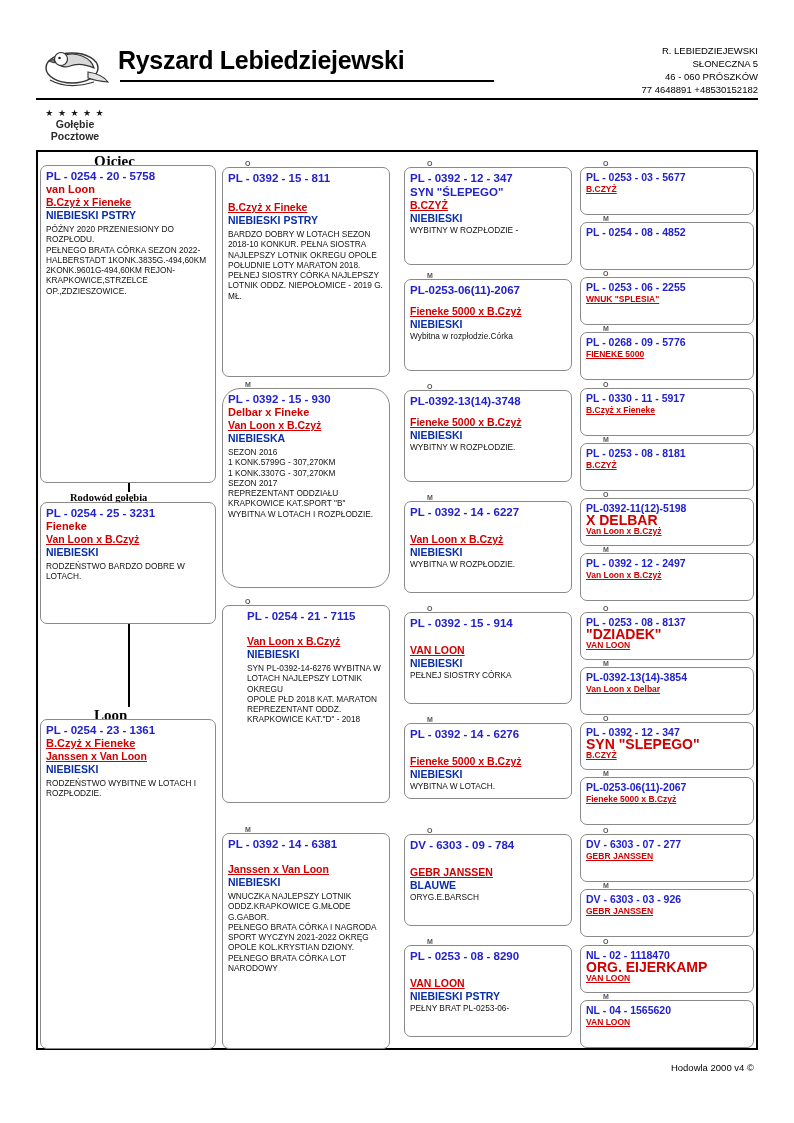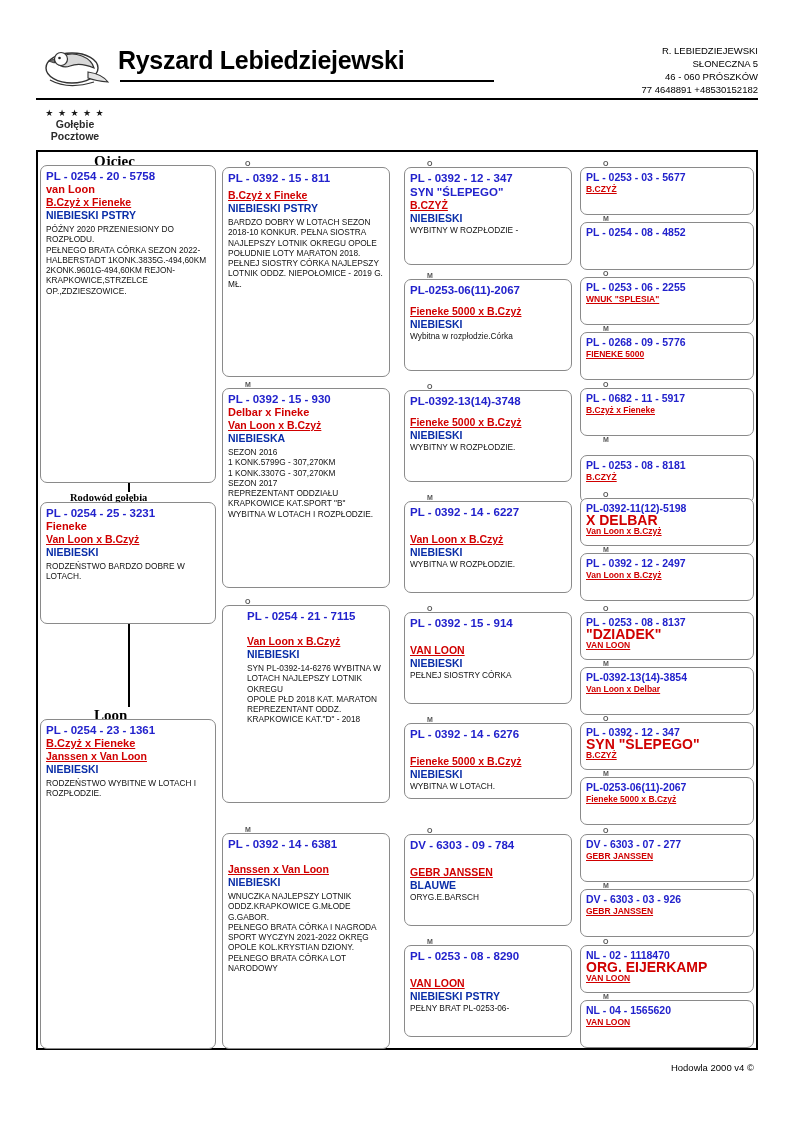--- a/index.html
+++ b/index.html
@@ -152,28 +152,28 @@
     <div class="ring">PL - 0254 - 23 - 1361</div>
     <div class="name-u">B.Czyż x Fieneke</div>
     <div class="parents">Janssen x Van Loon</div>
     <div class="color">NIEBIESKI</div>
     <div class="desc" style="white-space:pre-line; margin-top:2px;">RODZEŃSTWO WYBITNE W LOTACH I ROZPŁODZIE.</div>
   </div>
 
   <div class="tag" style="left:242px; top:160px;">O</div>
   <div class="box" style="left:222px; top:167px; width:168px; height:210px;">
     <div class="ring">PL - 0392 - 15 - 811</div>
-    <div class="parents" style="margin-top:4px;">B.Czyż x Fineke</div>
+    <div class="parents" style="margin-top:16px;">B.Czyż x Fineke</div>
     <div class="color">NIEBIESKI PSTRY</div>
     <div class="desc" style="white-space:pre-line; margin-top:2px;">BARDZO DOBRY W LOTACH SEZON 2018-10 KONKUR. PEŁNA SIOSTRA NAJLEPSZY LOTNIK OKREGU OPOLE POŁUDNIE LOTY MARATON 2018.
 PEŁNEJ SIOSTRY CÓRKA NAJLEPSZY LOTNIK ODDZ. NIEPOŁOMICE - 2019 G. MŁ.</div>
   </div>
 
   <div class="tag" style="left:242px; top:381px;">M</div>
-  <div class="box" style="left:222px; top:388px; width:168px; height:200px;">
+  <div class="box" style="left:222px; top:388px; width:168px; height:200px;border-radius:18px;">
     <div class="ring">PL - 0392 - 15 - 930</div>
     <div class="name">Delbar x Fineke</div>
     <div class="parents">Van Loon x B.Czyż</div>
     <div class="color">NIEBIESKA</div>
     <div class="desc" style="white-space:pre-line; margin-top:2px;">SEZON 2016
 1 KONK.5799G - 307,270KM
 1 KONK.3307G - 307,270KM
 SEZON 2017
 REPREZENTANT ODDZIAŁU KRAPKOWICE KAT.SPORT "B"
 WYBITNA W LOTACH I ROZPŁODZIE.</div>
@@ -287,27 +287,27 @@
 
   <div class="tag" style="left:600px; top:325px;">M</div>
   <div class="box" style="left:580px; top:332px; width:174px; height:48px;">
     <div class="ring-sm">PL - 0268 - 09 - 5776</div>
     <div class="name-sm-nu"></div>
     <div class="name-sm">FIENEKE 5000</div>
   </div>
 
   <div class="tag" style="left:600px; top:381px;">O</div>
   <div class="box" style="left:580px; top:388px; width:174px; height:48px;">
-    <div class="ring-sm">PL - 0682 - 11 - 5917</div>
+    <div class="ring-sm">PL - 0330 - 11 - 5917</div>
     <div class="name-sm-nu"></div>
     <div class="name-sm">B.Czyż x Fieneke</div>
   </div>
 
   <div class="tag" style="left:600px; top:436px;">M</div>
-  <div class="box" style="left:580px; top:443px; width:174px; height:48px;margin-top:12px;">
+  <div class="box" style="left:580px; top:443px; width:174px; height:48px;">
     <div class="ring-sm">PL - 0253 - 08 - 8181</div>
     <div class="name-sm-nu"></div>
     <div class="name-sm">B.CZYŻ</div>
   </div>
 
   <div class="tag" style="left:600px; top:491px;">O</div>
   <div class="box" style="left:580px; top:498px; width:174px; height:48px;">
     <div class="ring-sm">PL-0392-11(12)-5198</div>
     <div class="name-sm-nu">X DELBAR</div>
     <div class="name-sm">Van Loon x B.Czyż</div>

